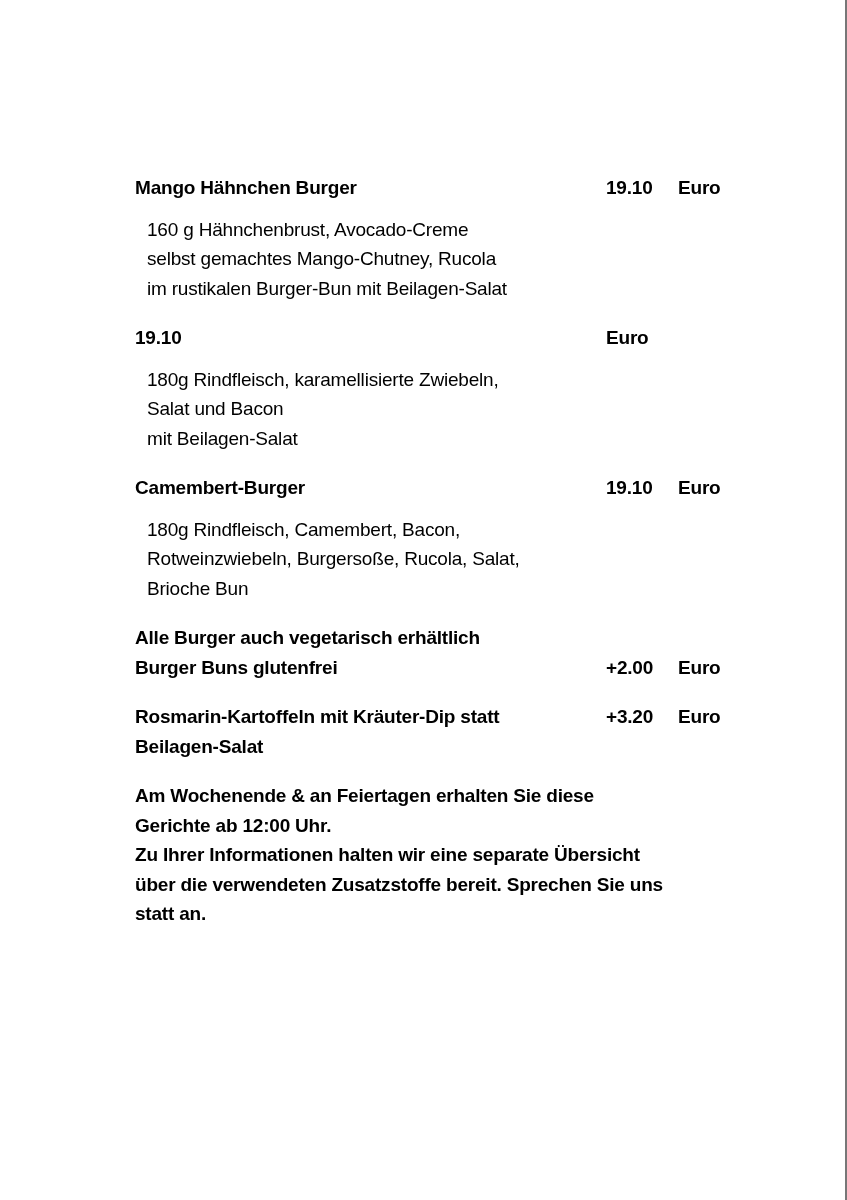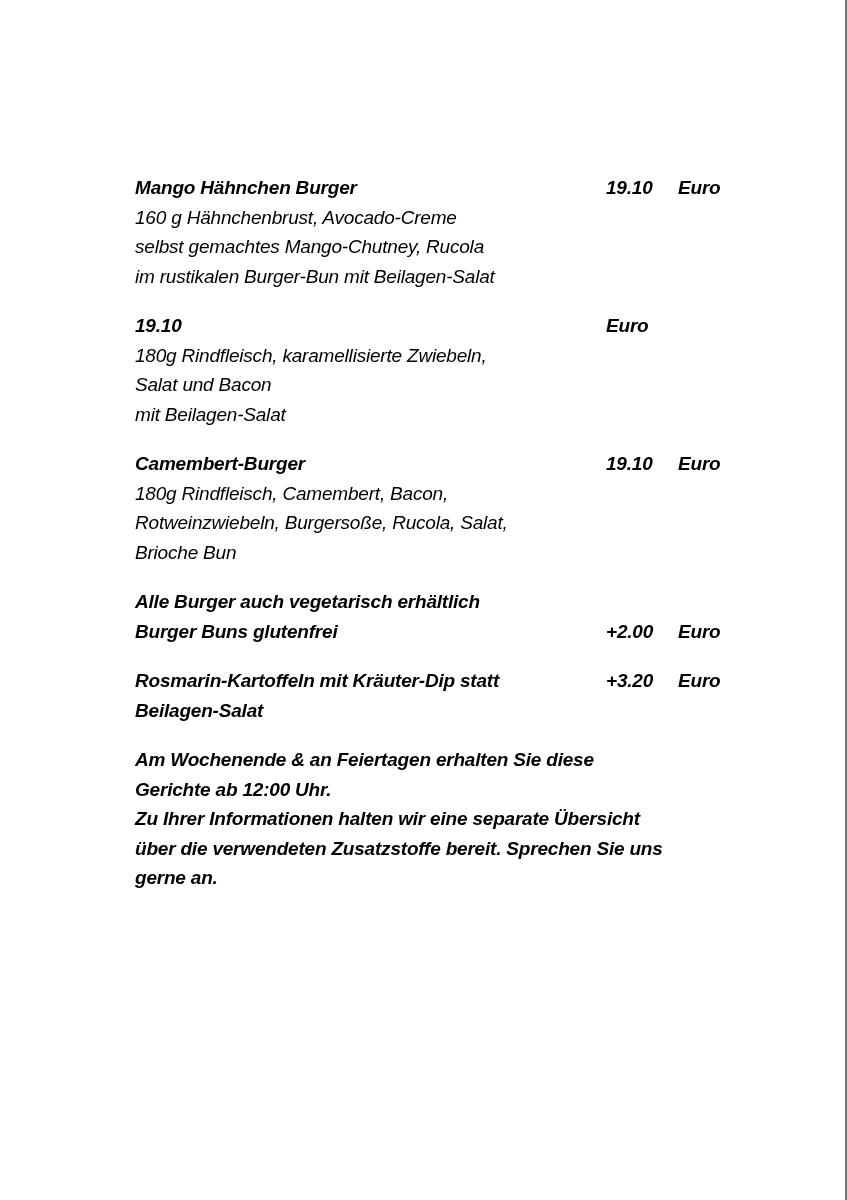--- a/index.html
+++ b/index.html
@@ -29,21 +29,20 @@
     background: #777777;
   }
   .content {
     position: absolute;
     left: 135px;
     top: 173px;
     width: 611px;
   }
   .block {
     margin: 0 0 20px 0;
-    font-style: italic;
   }
   .row {
     display: grid;
     grid-template-columns: 1fr 72px 68px;
     align-items: start;
   }
   .item-name, .note, .extra-name {
     font-weight: bold;
     margin: 0;
     font-size: 19px;
@@ -53,21 +52,21 @@
     font-weight: bold;
     text-align: left;
     white-space: nowrap;
   }
   .currency {
     font-weight: bold;
     text-align: left;
     white-space: nowrap;
   }
   .desc {
-    margin: 0;
+    margin: 12px;
     font-weight: normal;
   }
   .desc-line, .note-line {
     white-space: nowrap;
   }
 </style>
 </head>
 <body>
 
 <div class="page">
@@ -137,17 +136,17 @@
     </section>
 
     <section class="block note">
       <div class="note-line">Am Wochenende &amp; an Feiertagen erhalten Sie diese</div>
       <div class="note-line">Gerichte ab 12:00 Uhr.</div>
     </section>
 
     <section class="block note">
       <div class="note-line">Zu Ihrer Informationen halten wir eine separate Übersicht</div>
       <div class="note-line">über die verwendeten Zusatzstoffe bereit. Sprechen Sie uns</div>
-      <div class="note-line">gerne an.</div>
+      <div class="note-line">statt an.</div>
     </section>
 
   </main>
 </div>
 
 </body></html>

